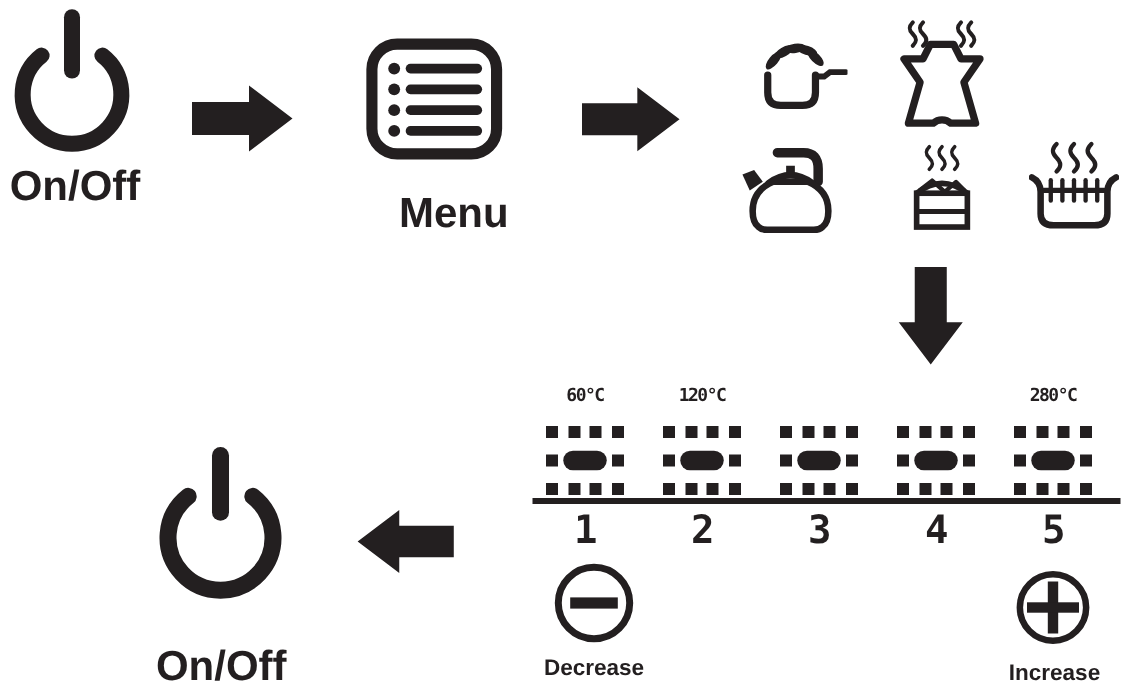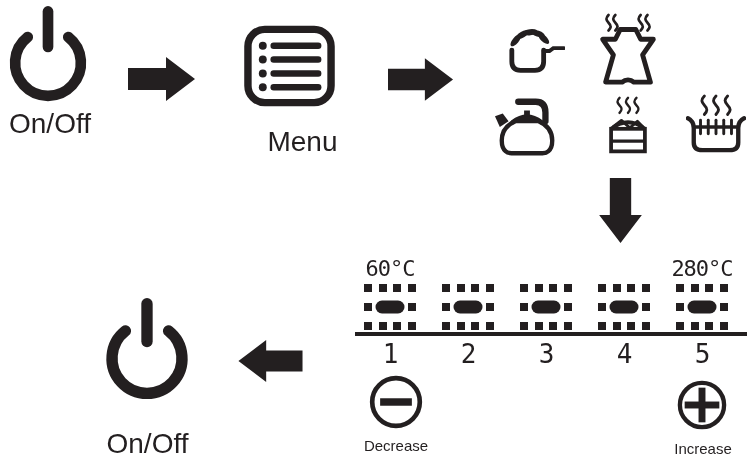--- a/index.html
+++ b/index.html
@@ -1,22 +1,22 @@
 <!DOCTYPE html>
 <html><head>
 <meta charset="utf-8">
 <style>
   html,body{margin:0;padding:0;background:#fff;}
   .canvas{position:relative;width:753px;height:465px;background:#ffffff;overflow:hidden;
-          font-family:"Liberation Sans",sans-serif;color:#231f20;}
+          font-family:"Liberation Sans",sans-serif;color:#231f20;font-weight:bold;}
   .abs{position:absolute;}
   .label{font-size:28px;text-align:center;color:#231f20;}
   .small-label{font-size:15px;text-align:center;color:#231f20;}
   .lcd{font-family:"DejaVu Sans Mono",monospace;text-align:center;color:#231f20;letter-spacing:-1px;}
-  .temp{font-size:22px;}
+  .temp{font-size:12px;}
   .lvl{font-size:26px;}
   .hline{background:#231f20;height:4px;}
   svg{display:block;}
 </style>
 </head>
 <body>
 
 <div class="canvas">
 
   <div class="abs" style="left:8px;top:4px;width:80px;height:102px;">
@@ -127,20 +127,21 @@
     </svg>
   </div>
 
   <div class="abs" style="left:598px;top:178px;">
     <svg width="45" height="66" viewBox="0 0 46 68">
         <polygon points="12,0 34,0 34,38 45,38 23,67 1,38 12,38" fill="#231f20"></polygon>
       </svg>
   </div>
 
   <div class="abs lcd temp" style="left:345px;top:256px;width:90px;">60°C</div>
+  <div class="abs lcd temp" style="left:423px;top:256px;width:90px;">120°C</div>
   <div class="abs lcd temp" style="left:657px;top:256px;width:90px;">280°C</div>
 
   <div class="abs" style="left:364px;top:284px;">
     <svg width="52" height="46" viewBox="0 0 52 46" fill="#231f20">
       <rect x="0" y="0" width="8" height="8"></rect>
         <rect x="15" y="0" width="8" height="8"></rect>
         <rect x="29" y="0" width="8" height="8"></rect>
         <rect x="44" y="0" width="8" height="8"></rect>
       <rect x="0" y="19" width="8" height="8"></rect>
         <rect x="44" y="19" width="8" height="8"></rect>

